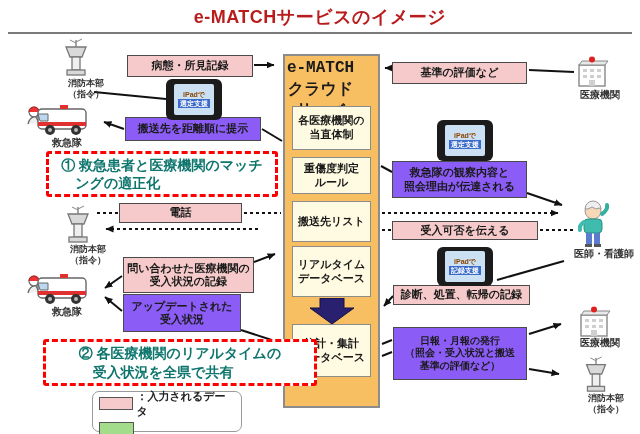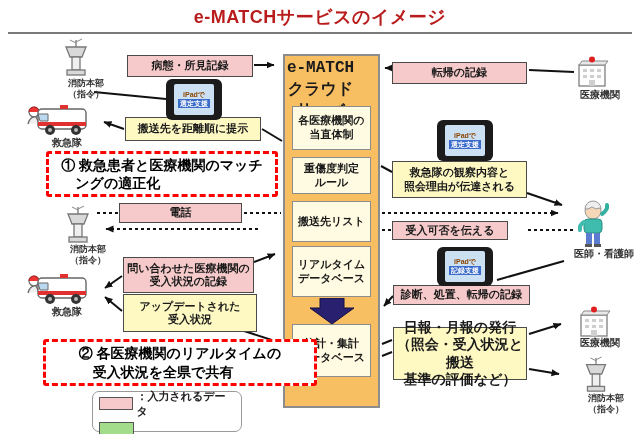--- a/index.html
+++ b/index.html
@@ -12,37 +12,37 @@
     width:640px;top:5px;left:0;text-align:center;font-size:18px;
     font-weight:bold;color:#b91c1c;letter-spacing:.5px;
   }
   .rule{top:32px;left:8px;width:624px;height:2px;background:#7a7a7a;}
   .box{
     display:flex;align-items:center;justify-content:center;text-align:center;
     font-weight:bold;color:#1a1a1a;white-space:pre-line;line-height:1.22;
     border:1.6px solid #4a4a4a;font-size:11px;z-index:3;
   }
   .pink{background:#F6CACA;}
-  .green{background:#fef9c3;}
+  .green{background:#8b5cf6;}
   .server{
     left:283px;top:54px;width:97px;height:354px;background:#F8BE62;
     border:2px solid #8c8c8c;z-index:2;
   }
   .server-title{
     left:283px;top:58px;width:75px;text-align:center;font-weight:bold;
     font-size:16px;color:#1a1a1a;white-space:pre-line;line-height:1.35;z-index:3;font-family:Liberation Mono, monospace;
   }
   .module{
     display:flex;align-items:center;justify-content:center;text-align:center;
     font-weight:bold;color:#1a1a1a;background:#FFFBE2;border:1.5px solid #8c8c8c;
     font-size:11px;white-space:pre-line;line-height:1.25;z-index:3;
     left:292px;width:79px;
   }
   .callout{
-    background:#fff;border:3px dashed #f00;color:#000000;font-weight:bold;
+    background:#fff;border:3px dashed #f00;color:#0f766e;font-weight:bold;
     display:flex;align-items:center;justify-content:center;text-align:left;
     white-space:pre-line;line-height:1.3;z-index:5;border-radius:3px;
   }
   .actor-label{
     text-align:right;font-size:9px;font-weight:bold;color:#333;
     white-space:pre-line;line-height:1.25;z-index:3;
   }
   .ipad{
     background:#1b1b1b;border-radius:6px;display:flex;align-items:center;
     justify-content:center;z-index:4;
@@ -121,29 +121,29 @@
     <polygon points="14,0 38,0 38,10 48,10 26,26 4,10 14,10" fill="#2A2070" stroke="#15103d" stroke-width="1"></polygon>
   </svg>
   <div class="abs module" style="top:324px;height:53px;">統計・集計
 データベース</div>
 
   <div class="abs box pink" style="left:127px;top:55px;width:126px;height:22px;">病態・所見記録</div>
   <div class="abs box green" style="left:125px;top:117px;width:136px;height:24px;">搬送先を距離順に提示</div>
   <div class="abs box pink" style="left:119px;top:203px;width:123px;height:20px;">電話</div>
   <div class="abs box pink" style="left:123px;top:257px;width:131px;height:36px;">問い合わせた医療機関の
 受入状況の記録</div>
-  <div class="abs box green" style="left:123px;top:294px;width:134px;height:38px;">アップデートされた
+  <div class="abs box green" style="left:123px;top:294px;width:118px;height:38px;">アップデートされた
 受入状況</div>
 
-  <div class="abs box pink" style="left:392px;top:62px;width:135px;height:22px;">転帰の記録</div>
+  <div class="abs box pink" style="left:392px;top:62px;width:135px;height:22px;">基準の評価など</div>
   <div class="abs box green" style="left:392px;top:161px;width:135px;height:37px;">救急隊の観察内容と
 照会理由が伝達される</div>
-  <div class="abs box pink" style="left:392px;top:221px;width:116px;height:19px;">受入可否を伝える</div>
+  <div class="abs box pink" style="left:392px;top:221px;width:146px;height:19px;">受入可否を伝える</div>
   <div class="abs box pink" style="left:393px;top:285px;width:137px;height:20px;">診断、処置、転帰の記録</div>
-  <div class="abs box green" style="left:393px;top:327px;width:134px;height:53px;font-size:14px;">日報・月報の発行
+  <div class="abs box green" style="left:393px;top:327px;width:134px;height:53px;font-size:10px;">日報・月報の発行
 （照会・受入状況と搬送
 基準の評価など）</div>
 
   <div class="abs callout" style="left:46px;top:151px;width:232px;height:46px;font-size:14px;">① 救急患者と医療機関のマッチ
 　ングの適正化</div>
   <div class="abs callout" style="left:43px;top:339px;width:274px;height:47px;font-size:14px;">② 各医療機関のリアルタイムの
 　受入状況を全県で共有</div>
 
   <div class="abs ipad" style="left:166px;top:79px;width:56px;height:41px;">
     <div class="ipad-screen">

